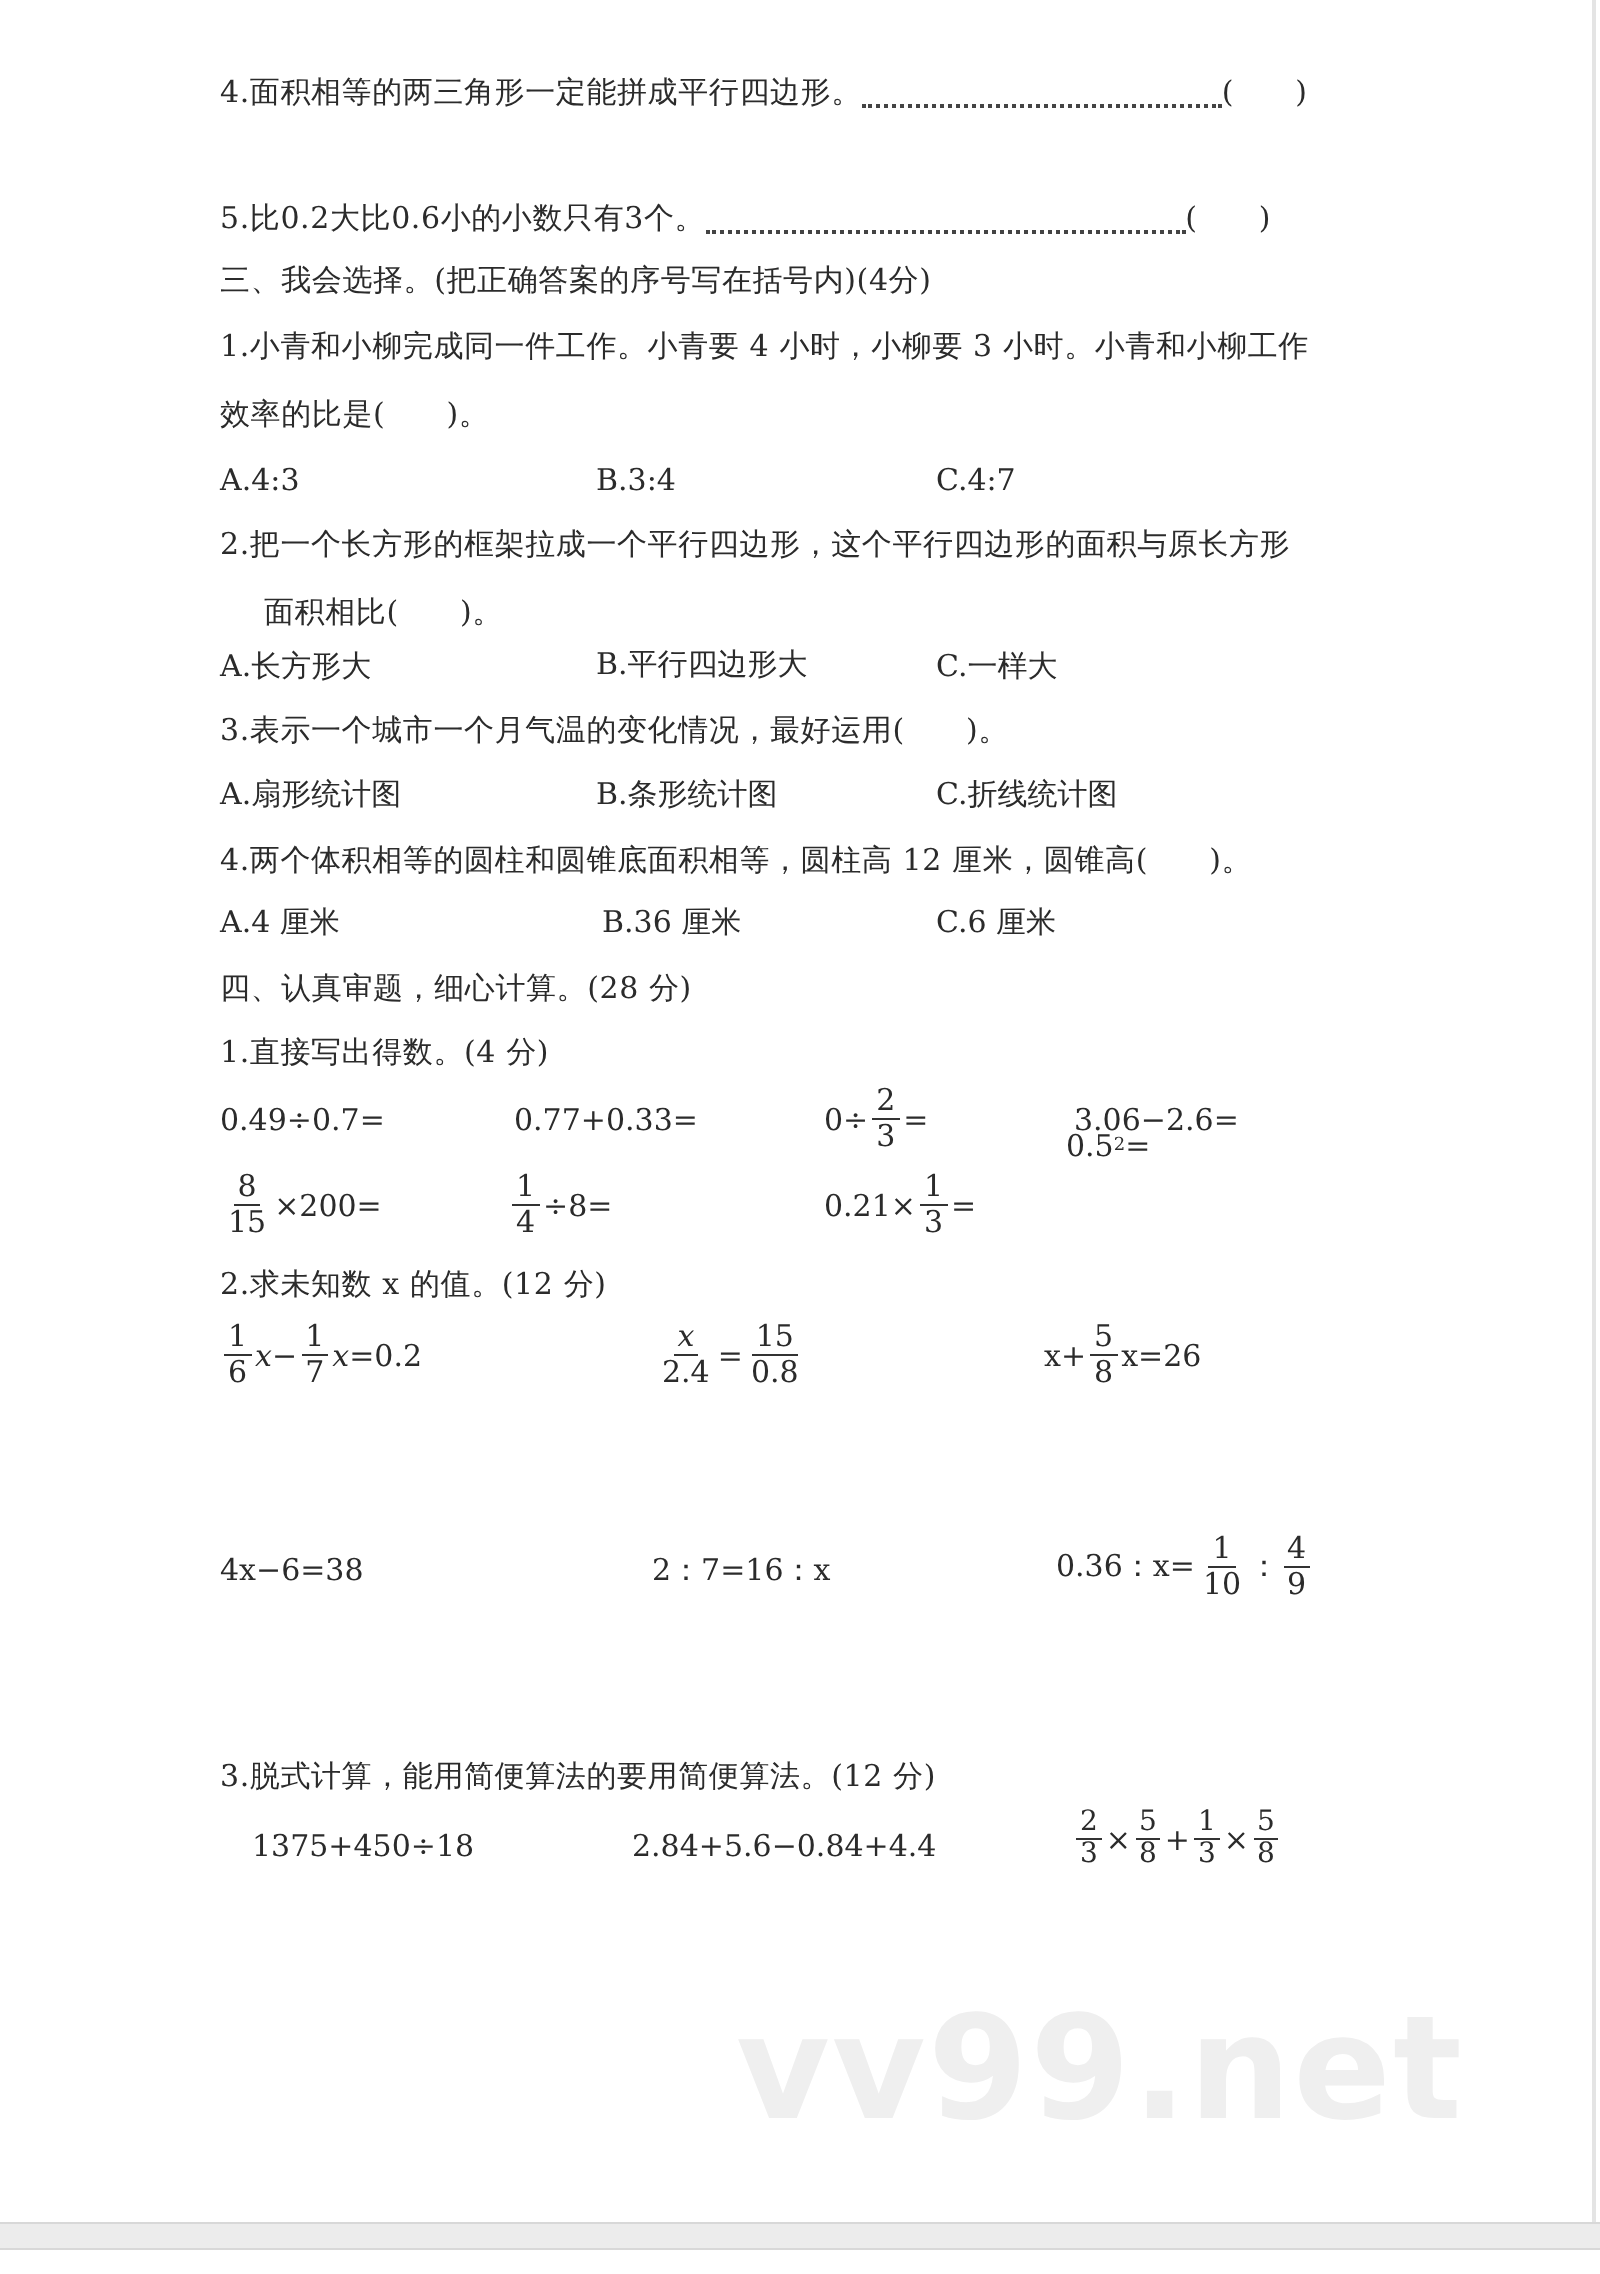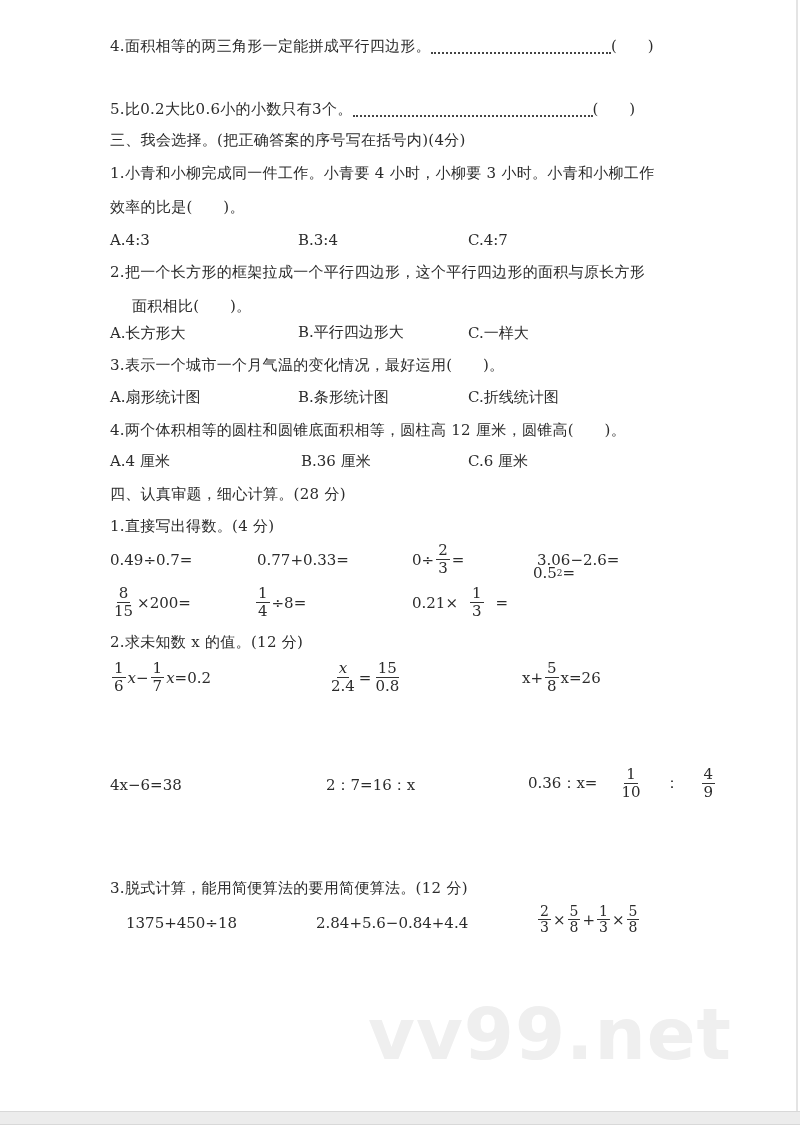--- a/index.html
+++ b/index.html
@@ -102,21 +102,21 @@
       </span>
     <span>×200=</span>
   </div>
   <div class="math" style="left:254px; top:585px;">
     <span class="frac">
         <span class="num">1</span>
         <span class="den">4</span>
       </span>
     <span>÷8=</span>
   </div>
-  <div class="math" style="left:412px; top:585px;gap:10px;">
+  <div class="math" style="left:412px; top:585px;">
     <span>0.21×</span>
     <span class="frac">
         <span class="num">1</span>
         <span class="den">3</span>
       </span>
     <span>=</span>
   </div>
   <div class="math" style="left:533px; top:564px;">
     <span>0.5</span>
       <span class="sup">2</span>
@@ -160,21 +160,21 @@
       </span>
     <span>x=26</span>
   </div>
 
   <div class="math" style="left:110px; top:776px;">
       <span>4x−6=38</span>
     </div>
   <div class="math" style="left:326px; top:776px;">
       <span>2：7=16：x</span>
     </div>
-  <div class="math" style="left:528px; top:766px;gap:20px;">
+  <div class="math" style="left:528px; top:766px;">
     <span>0.36：x=</span>
     <span class="frac">
         <span class="num">1</span>
         <span class="den">10</span>
       </span>
     <span>：</span>
     <span class="frac">
         <span class="num">4</span>
         <span class="den">9</span>
       </span>

